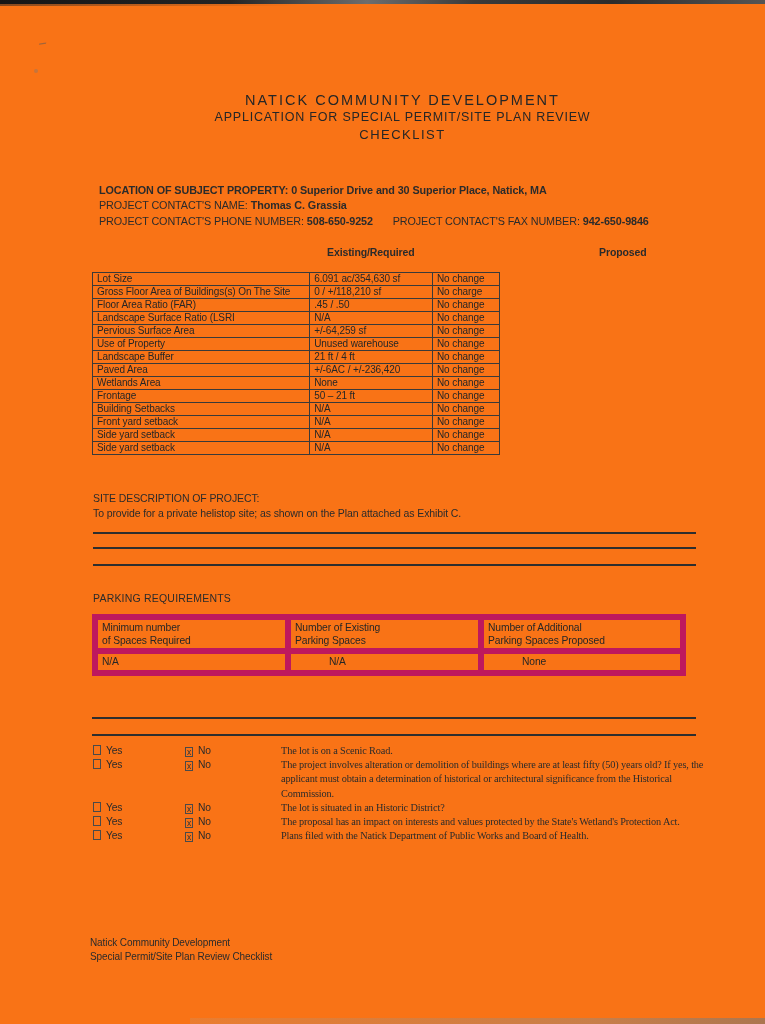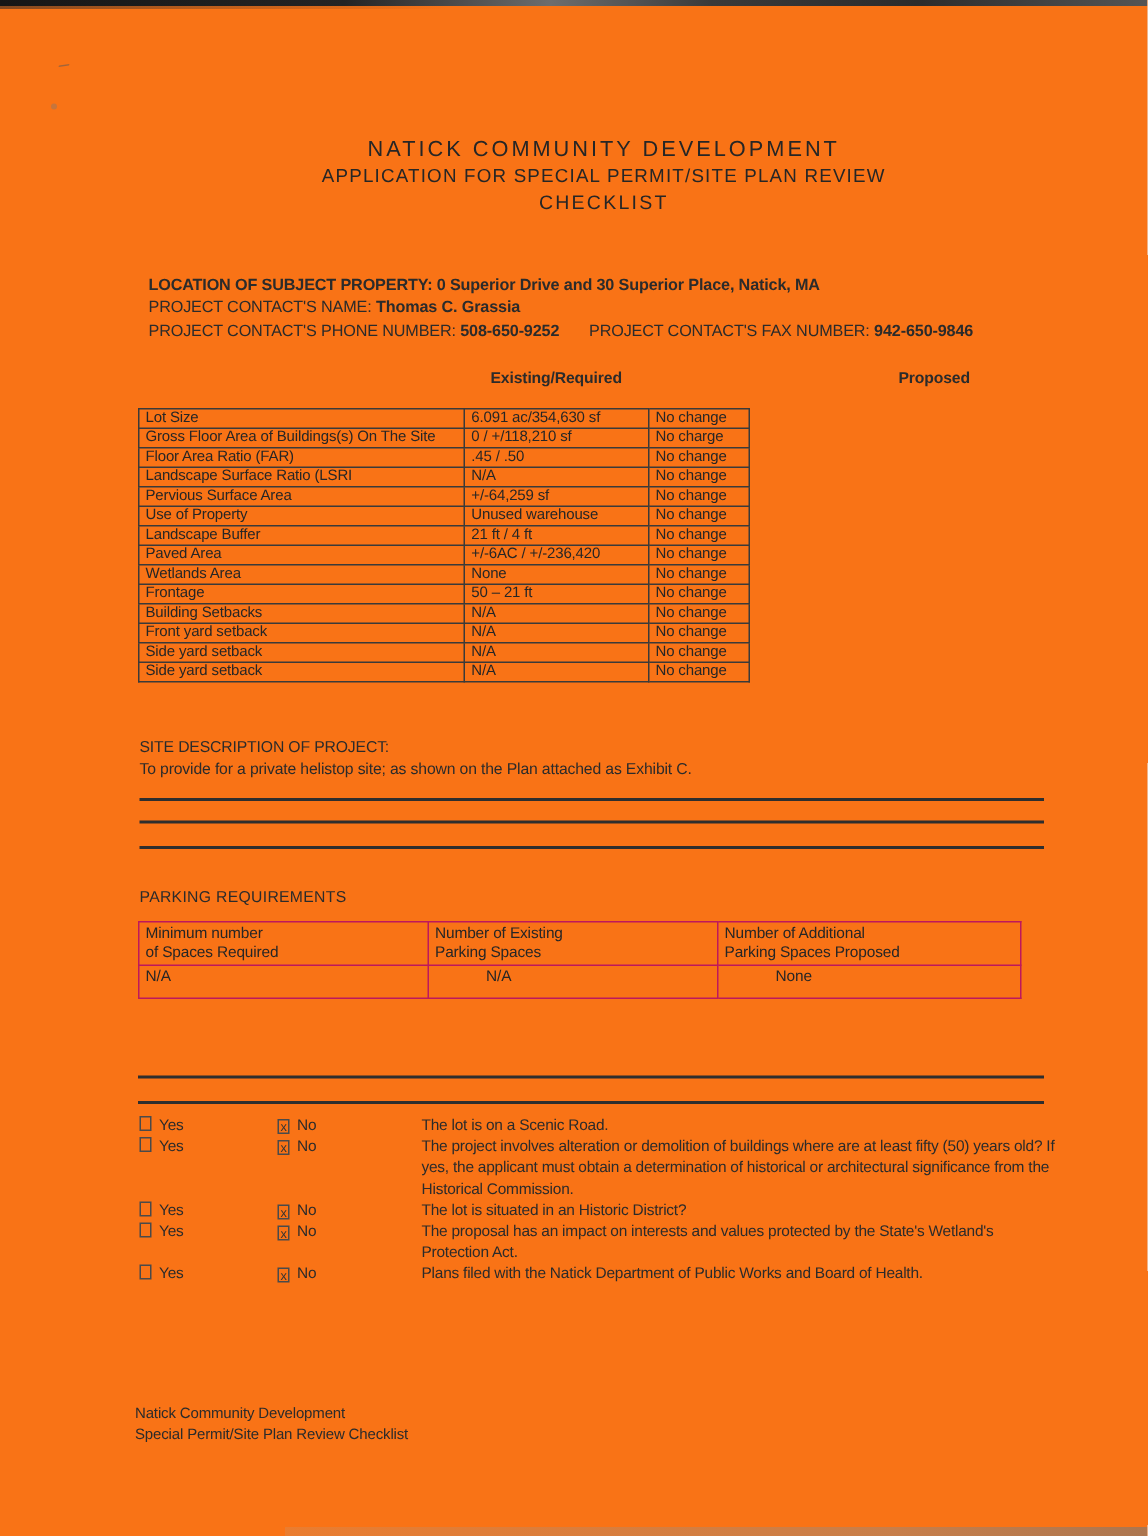--- a/index.html
+++ b/index.html
@@ -69,36 +69,36 @@
   .rule { position: absolute; left: 93px; width: 603px; height: 2px; background: #2e2e2e; }
   .rule1 { top: 532px; } .rule2 { top: 547px; } .rule3 { top: 564px; }
 
   
   .parking-label { position: absolute; left: 93px; top: 592px; font-size: 10.5px; letter-spacing: .2px; }
   table.park-table {
     position: absolute; left: 92px; top: 614px;
     border-collapse: collapse; table-layout: fixed; width: 588px;
     font-size: 10.3px; letter-spacing: -.1px; color: #262626;
   }
-  table.park-table td { border: 1px solid #be185d; vertical-align: top; padding: 1px 4px; line-height: 13px; margin-top: 17px; }
+  table.park-table td { border: 6px solid #be185d; vertical-align: top; padding: 1px 4px; line-height: 13px; margin-top: 17px; }
   .park-c0 { width: 193px; } .park-c1 { width: 193px; } .park-c2 { width: 202px; }
   tr.park-values td { height: 22px; }
   tr.park-values td.indented { padding-left: 38px; }
 
   
   .method-block { position: absolute; left: 93px; top: 691px; font-size: 10.5px; line-height: 14.5px; letter-spacing: -.1px; }
   .mrule { position: absolute; left: 92px; width: 604px; height: 2px; background: #2e2e2e; }
   .mrule1 { top: 717px; } .mrule2 { top: 734px; }
 
   
   .checklist { position: absolute; left: 93px; top: 744px; width: 614px; font-size: 10.3px; line-height: 14.2px; letter-spacing: -.15px; }
   .ck-row { display: flex; align-items: flex-start; }
   .ck-yes { width: 92px; flex: 0 0 92px; }
   .ck-no  { width: 96px; flex: 0 0 96px; }
-  .ck-text { width: 426px; flex: 0 0 426px; }
+  .ck-text { width: 426px; flex: 0 0 426px; font-family: Liberation Serif, serif; }
   .cbox {
     display: inline-block; width: 8px; height: 10px;
     border: 1px solid #4a4a4a; margin-right: 5px; vertical-align: -1px;
     font-size: 8.5px; line-height: 9px; text-align: center; color: #333;
   }
 
   
   .doc-footer { position: absolute; left: 90px; top: 936px; font-size: 10px; line-height: 14px; letter-spacing: -.1px; }
 </style>
 </head>

